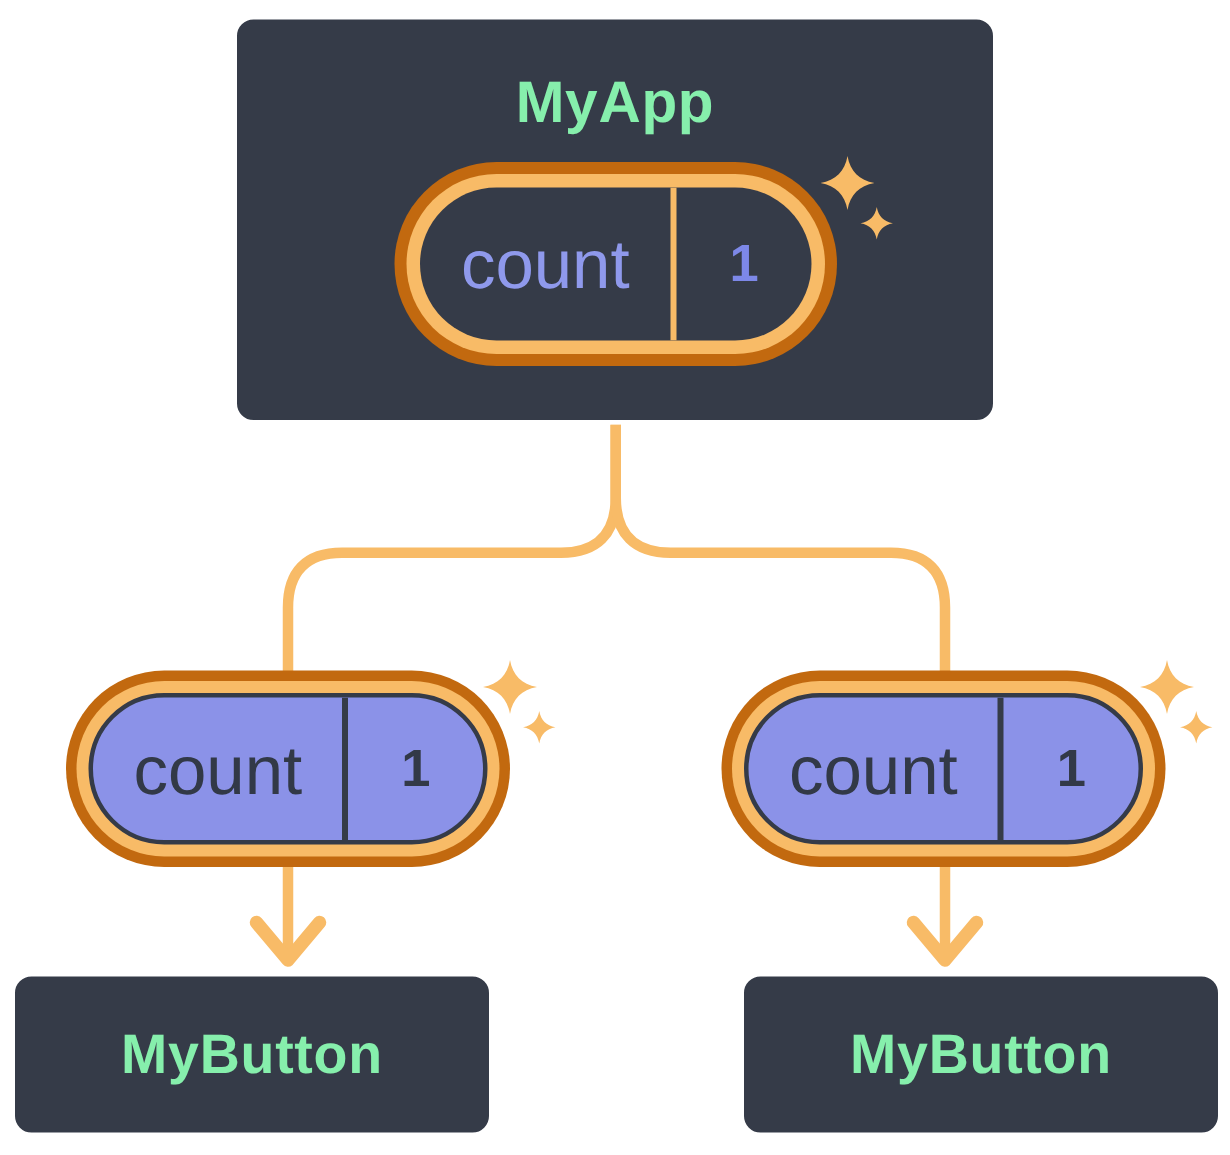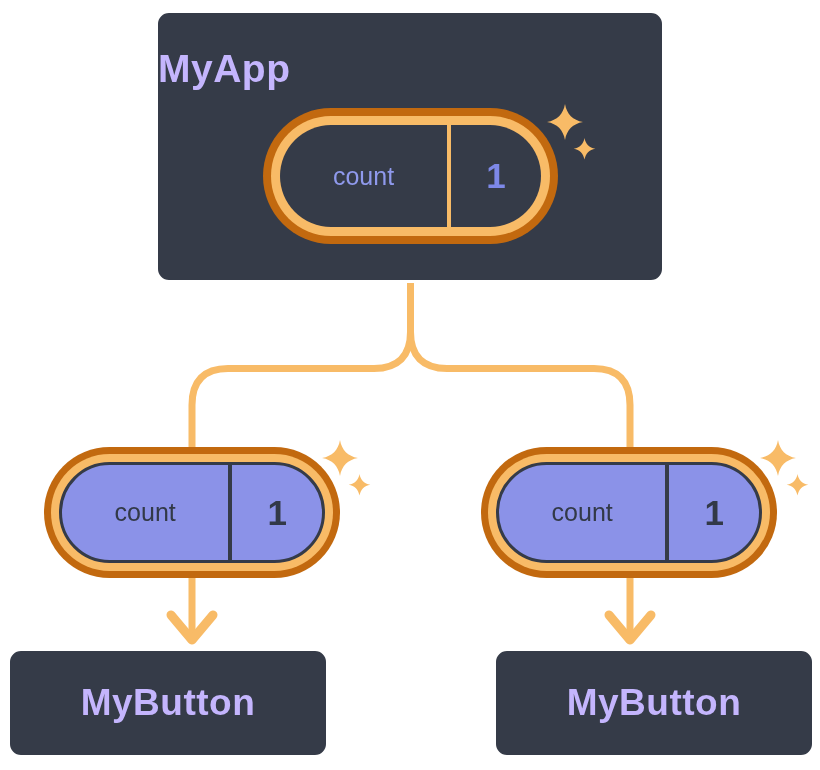--- a/index.html
+++ b/index.html
@@ -22,24 +22,25 @@
     z-index: 2;
   }
   .root-card { left: 155px; top: 10px; width: 510px; height: 273px; }
   .child-card {
     display: flex; align-items: center; justify-content: center;
   }
   .child-card-left  { left: 7px;   top: 648px; width: 322px; height: 110px; }
   .child-card-right { left: 493px; top: 648px; width: 322px; height: 110px; }
 
   .card-title {
-    color: #c4b5fd;
+    color: #86efac;
     font-size: 39px;
     font-weight: 600;
     letter-spacing: 0.5px;
+    text-align: center;
   }
   .root-card .card-title { margin-top: 34px; }
 
   
   .pill {
     position: absolute;
     border-radius: 999px;
     background: #c2690f;
     padding: 8px;
     box-sizing: border-box;
@@ -74,21 +75,21 @@
   .prop-pill .pill-value { color: #323947; }
   .prop-pill-left  { left: 44px;  top: 447px; }
   .prop-pill-right { left: 481px; top: 447px; }
 
   .pill-cell {
     display: flex; align-items: center; justify-content: center;
   }
   .pill-cell-label { flex: 0 0 64%; }
   .pill-cell-value { flex: 1 1 auto; }
   .pill-divider { flex: 0 0 4px; }
-  .pill-label { font-size: 25px; font-weight: 400; }
+  .pill-label { font-size: 46px; font-weight: 400; }
   .pill-value { font-size: 35px; font-weight: 700; }
 
   .child-card .card-title { font-weight: 700; font-size: 37px; }
 
   .sparkles { position: absolute; z-index: 4; }
 </style>
 </head>
 <body>
 
 <div class="canvas">

